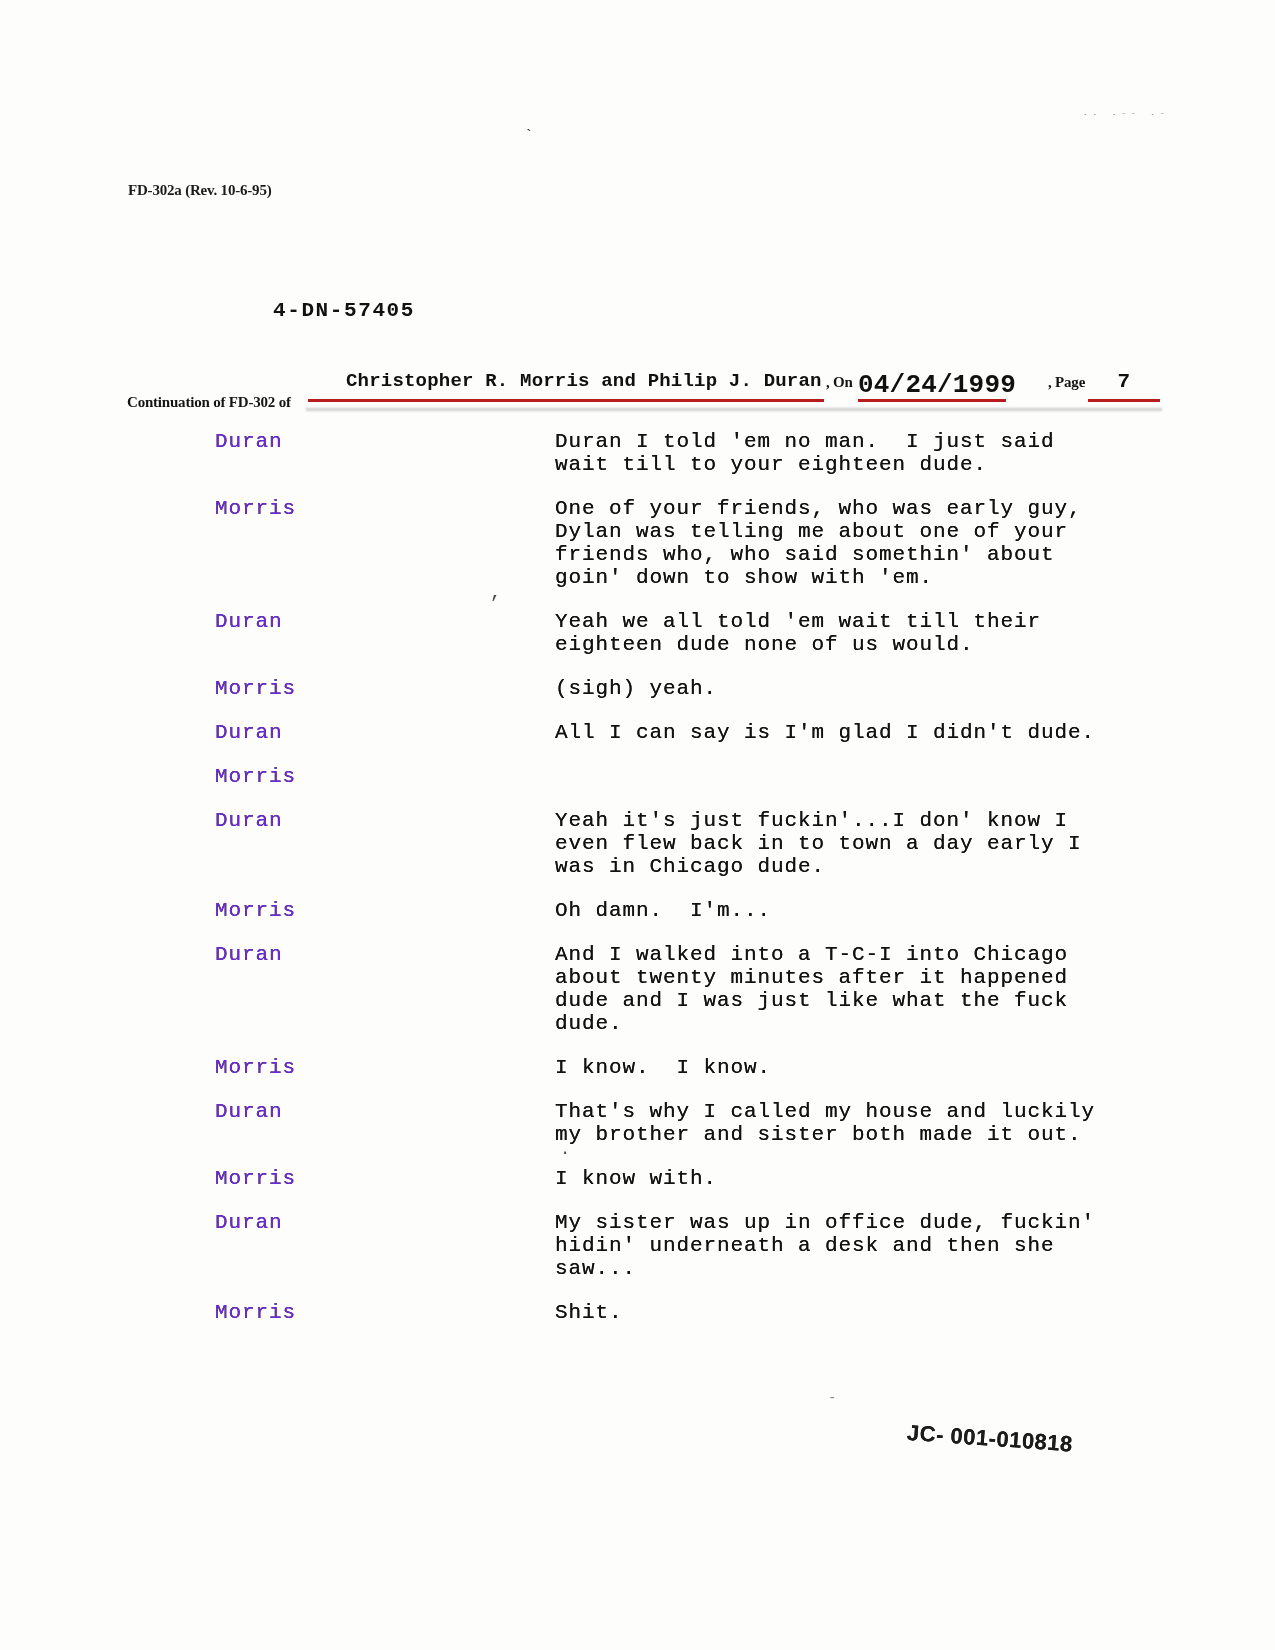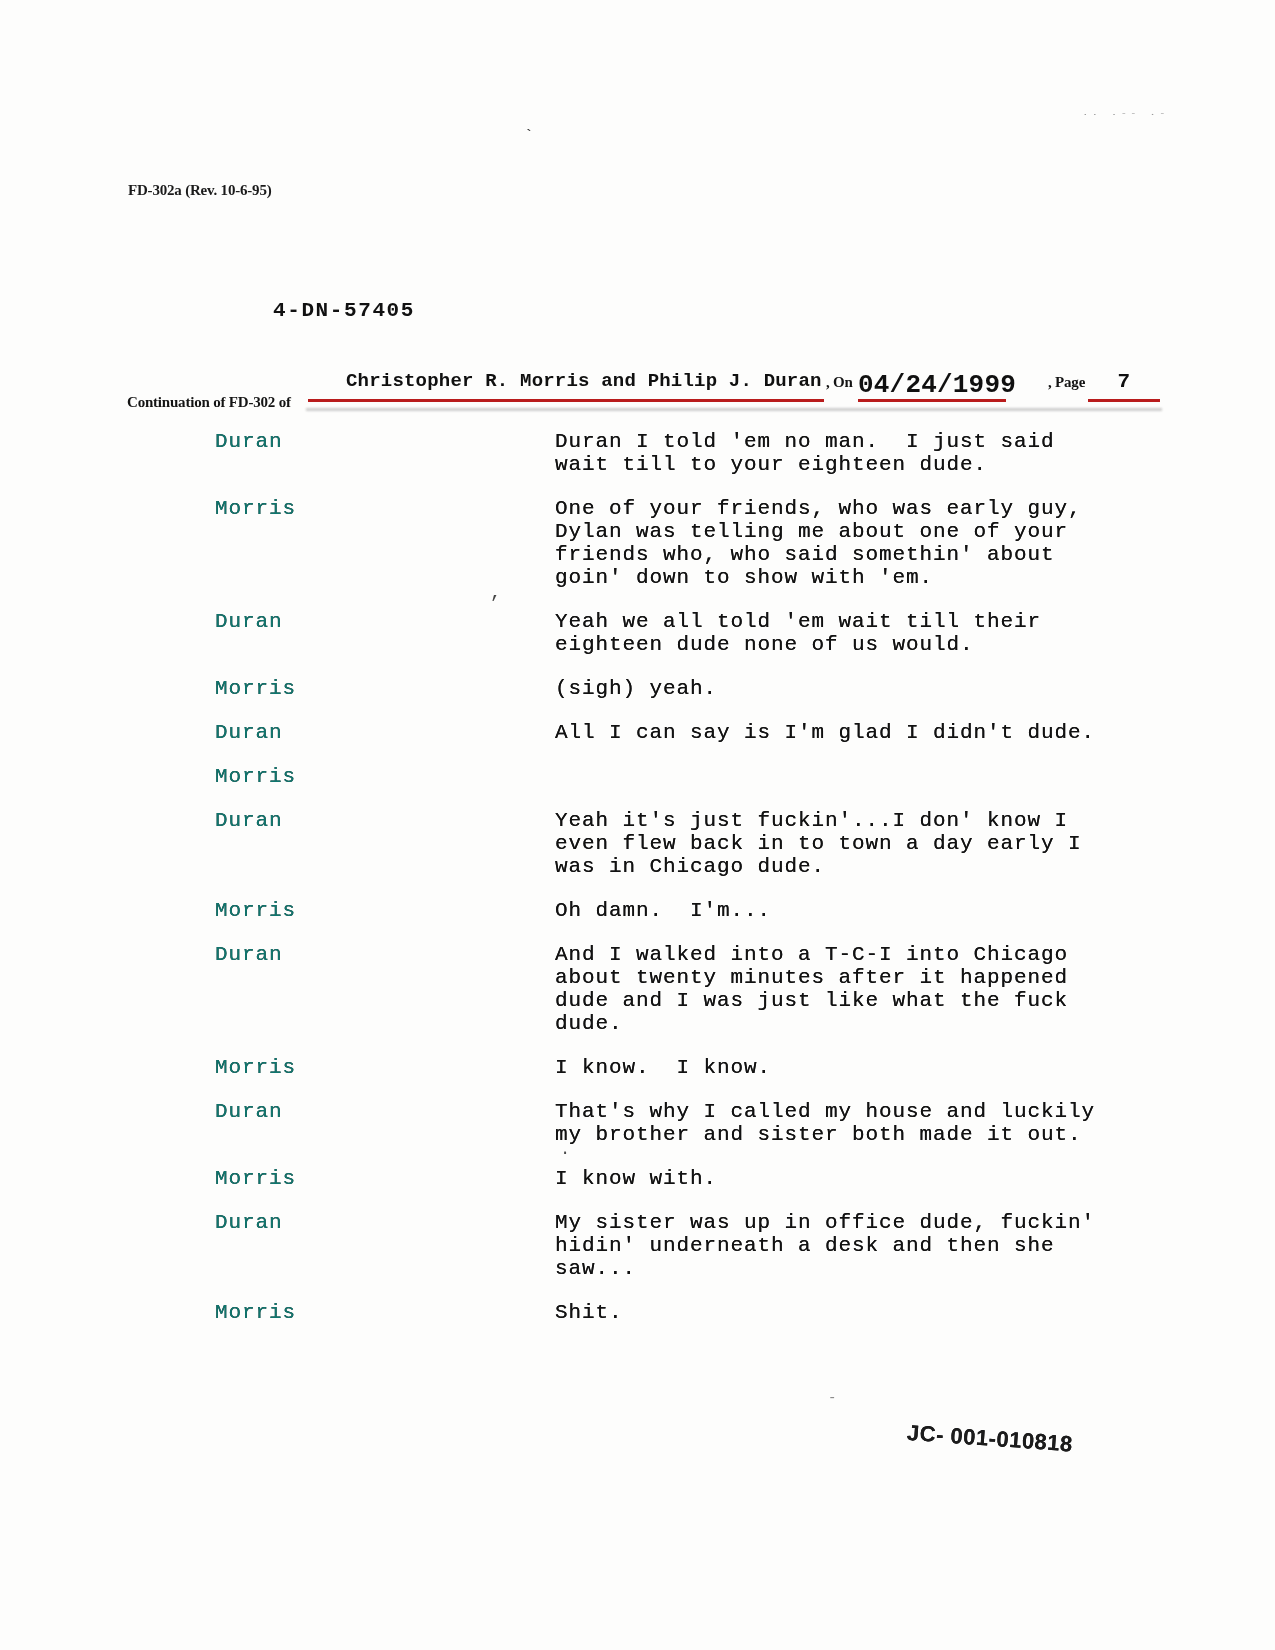--- a/index.html
+++ b/index.html
@@ -50,21 +50,21 @@
     background:#8a8a8a;opacity:.4;filter:blur(1px);
   }
   
   .transcript{
     position:absolute;left:215px;top:430px;width:900px;
   }
   .row{display:flex;margin-bottom:21px;}
   .speaker{
     width:340px;flex:0 0 340px;
     font-size:21px;line-height:23px;letter-spacing:0.9px;
-    color:#0f766e;text-shadow:0 0 0.5px #222;font-family:Liberation Mono, monospace;
+    color:#6d28d9;text-shadow:0 0 0.5px #222;font-family:Liberation Mono, monospace;
   }
   .utterance{
     width:560px;
     font-size:21px;line-height:23px;letter-spacing:0.9px;
     white-space:pre-wrap;
     color:#121212;text-shadow:0 0 0.5px #222;
   }
   
   .stamp{
     position:absolute;left:908px;top:1420px;

